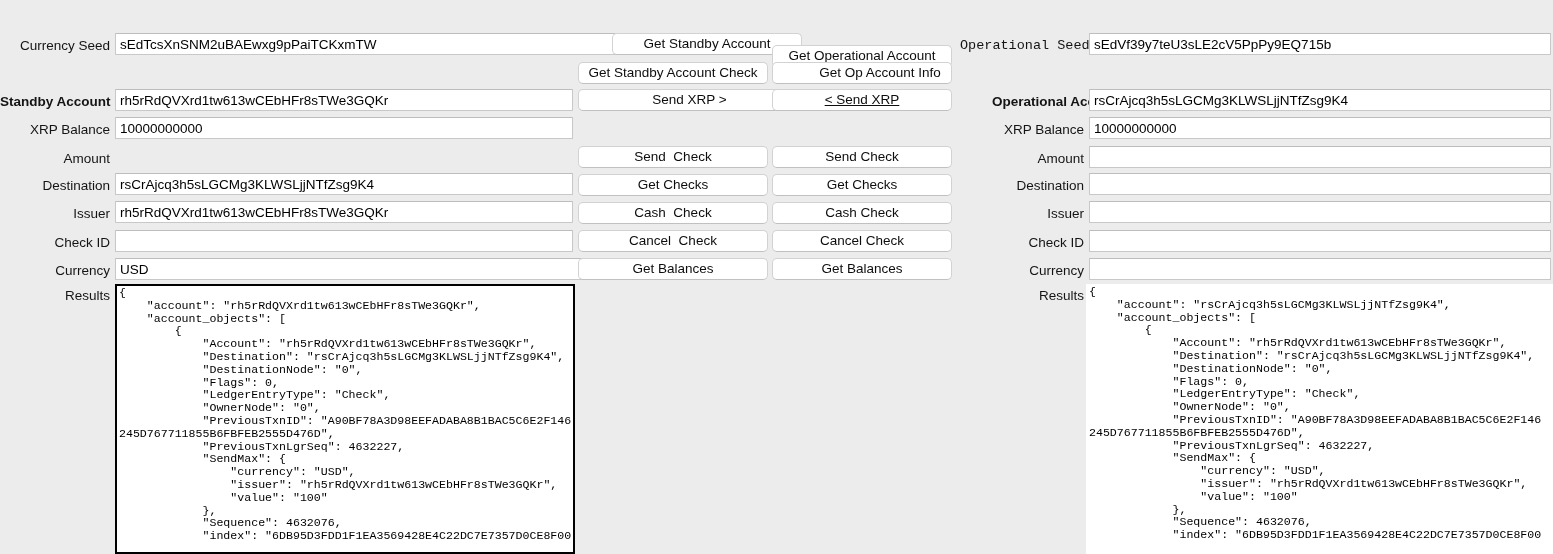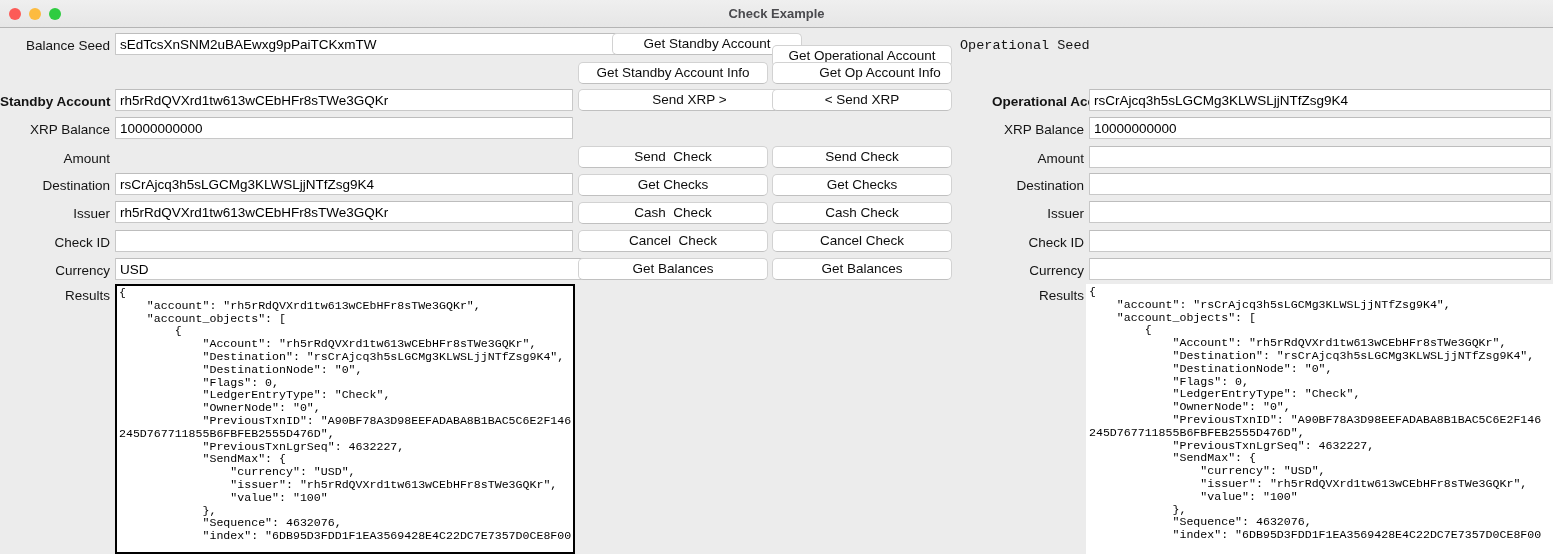--- a/index.html
+++ b/index.html
@@ -113,32 +113,24 @@
   .results.focused {
     border: 2px solid #000000;
     padding: 1px 1px 0 2px;
   }
 </style>
 </head>
 <body>
 
 <div id="app">
 
-  <div class="titlebar">
-    <div class="traffic">
-      <div class="dot red"></div>
-      <div class="dot yellow"></div>
-      <div class="dot green"></div>
-    </div>
-    <div class="win-title">Check Example</div>
-  </div>
 
   <div class="content">
 
-    <div class="row-label" style="left:0;top:9px;width:110px;">Balance Seed</div>
+    <div class="row-label" style="left:0;top:9px;width:110px;">Currency Seed</div>
     <input class="tfield" style="left: 115px; top: 5px; width: 512px;" value="sEdTcsXnSNM2uBAEwxg9pPaiTCKxmTW">
 
     <div class="row-label" style="left:0;top:65px;width:110px;font-weight:bold;">Standby Account</div>
     <input class="tfield" style="left: 115px; top: 61px; width: 458px;" value="rh5rRdQVXrd1tw613wCEbHFr8sTWe3GQKr">
 
     <div class="row-label" style="left:0;top:93px;width:110px;">XRP Balance</div>
     <input class="tfield" style="left: 115px; top: 89px; width: 458px;" value="10000000000">
 
     <div class="row-label" style="left:0;top:122px;width:110px;">Amount</div>
 
@@ -170,38 +162,39 @@
             "PreviousTxnLgrSeq": 4632227,
             "SendMax": {
                 "currency": "USD",
                 "issuer": "rh5rRdQVXrd1tw613wCEbHFr8sTWe3GQKr",
                 "value": "100"
             },
             "Sequence": 4632076,
             "index": "6DB95D3FDD1F1EA3569428E4C22DC7E7357D0CE8F00</div>
 
     <div class="btn" style="left:578px;top:5px;width:190px;margin-left:34px;">Get Standby Account</div>
-    <div class="btn" style="left:578px;top:34px;width:190px;">Get Standby Account Info</div>
+    <div class="btn" style="left:578px;top:34px;width:190px;">Get Standby Account Check</div>
     <div class="btn" style="left:578px;top:61px;width:223px;">Send XRP &gt;</div>
     <div class="btn" style="left:578px;top:118px;width:190px;">Send  Check</div>
     <div class="btn" style="left:578px;top:146px;width:190px;">Get Checks</div>
     <div class="btn" style="left:578px;top:174px;width:190px;">Cash  Check</div>
     <div class="btn" style="left:578px;top:202px;width:190px;">Cancel  Check</div>
     <div class="btn" style="left:578px;top:230px;width:190px;">Get Balances</div>
 
     <div class="btn" style="left:772px;top:17px;width:180px;">Get Operational Account</div>
     <div class="btn" style="left:772px;top:34px;width:180px;padding-left:36px;">Get Op Account Info</div>
-    <div class="btn" style="left:772px;top:61px;width:180px;">&lt; Send XRP</div>
+    <div class="btn" style="left:772px;top:61px;width:180px;text-decoration:underline;">&lt; Send XRP</div>
     <div class="btn" style="left:772px;top:118px;width:180px;">Send Check</div>
     <div class="btn" style="left:772px;top:146px;width:180px;">Get Checks</div>
     <div class="btn" style="left:772px;top:174px;width:180px;">Cash Check</div>
     <div class="btn" style="left:772px;top:202px;width:180px;">Cancel Check</div>
     <div class="btn" style="left:772px;top:230px;width:180px;">Get Balances</div>
 
     <div class="row-label" style="left:960px;top:9px;width:124px;font-family:Liberation Mono, monospace;">Operational Seed</div>
+    <input class="tfield" style="left: 1089px; top: 5px; width: 462px;" value="sEdVf39y7teU3sLE2cV5PpPy9EQ715b">
 
     <div class="row-label" style="left:992px;top:65px;width:124px;font-weight:bold;">Operational Account</div>
     <input class="tfield" style="left: 1089px; top: 61px; width: 462px;" value="rsCrAjcq3h5sLGCMg3KLWSLjjNTfZsg9K4">
 
     <div class="row-label" style="left:960px;top:93px;width:124px;">XRP Balance</div>
     <input class="tfield" style="left: 1089px; top: 89px; width: 462px;" value="10000000000">
 
     <div class="row-label" style="left:960px;top:122px;width:124px;">Amount</div>
     <input class="tfield" style="left: 1089px; top: 118px; width: 462px;" value="">
 

